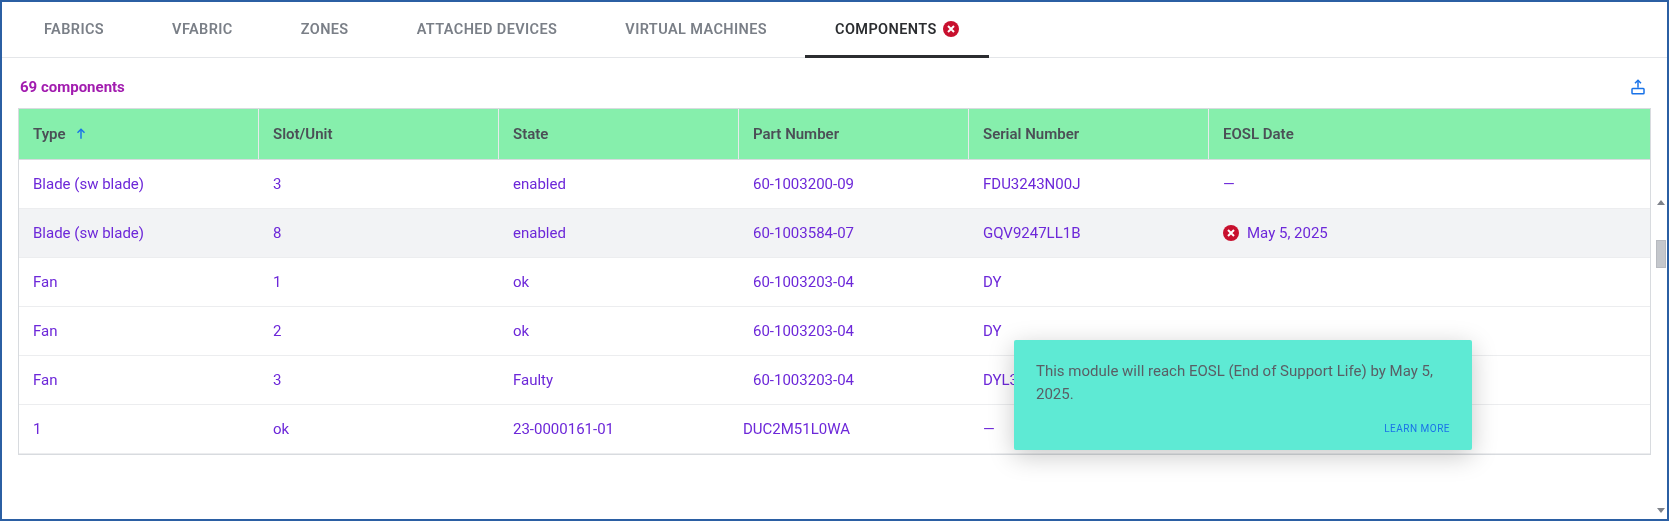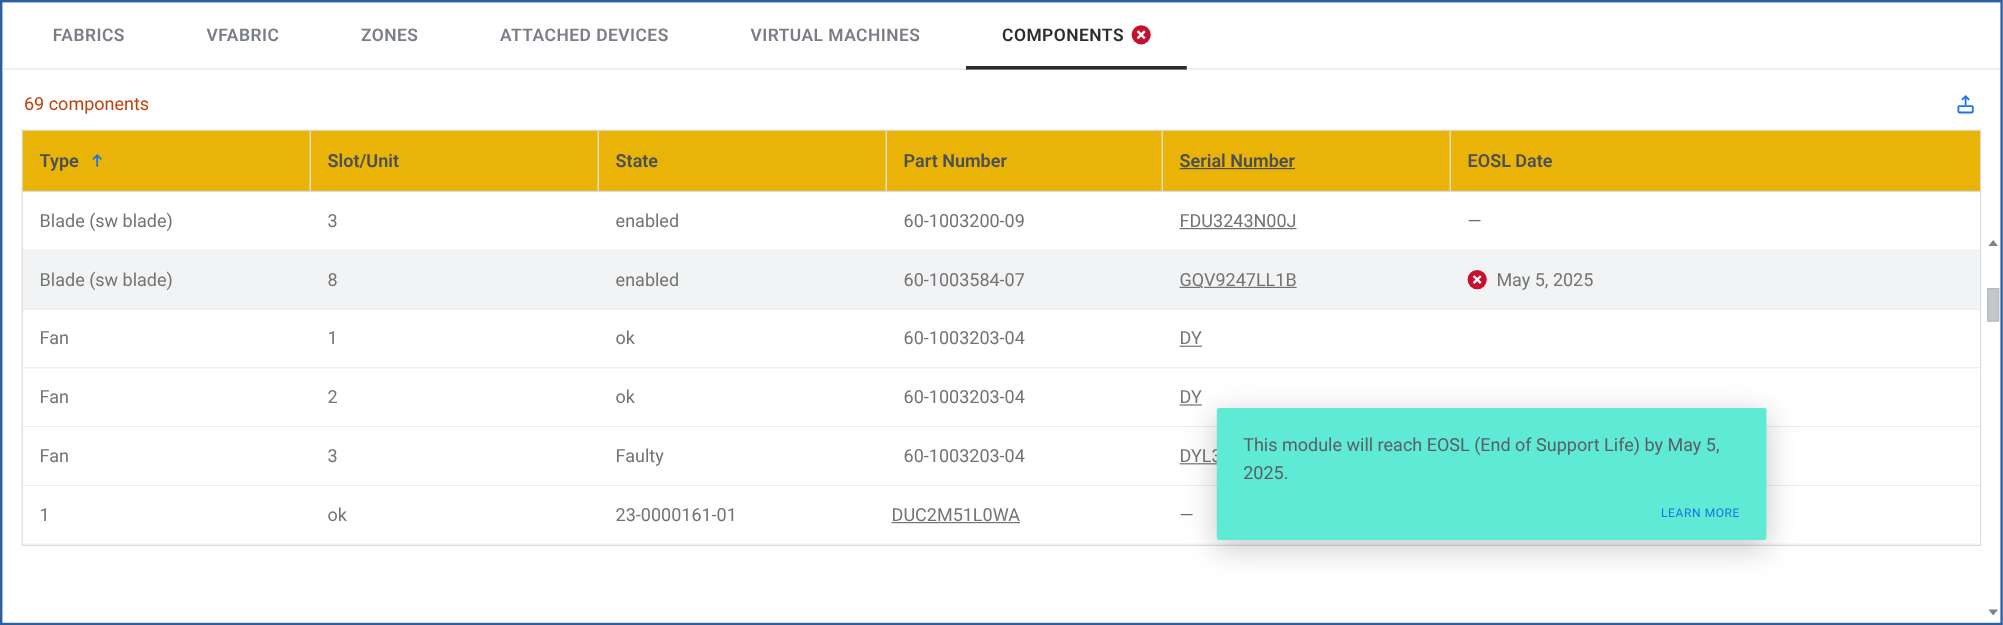--- a/index.html
+++ b/index.html
@@ -49,60 +49,60 @@
       display: inline-flex; align-items: center; justify-content: center;
       color: #fff;
     }
     .error-badge svg { width: 10px; height: 10px; }
     .content { padding: 18px 16px 0 16px; position: relative; }
     .summary-row {
       display: flex; align-items: center; justify-content: space-between;
       margin-bottom: 10px;
       padding: 0 2px;
     }
-    .summary-text { font-size: 15px; color: #c2410c; }
+    .summary-text { font-size: 15px; color: #a21caf; font-weight: bold; }
     .export-btn {
       width: 22px; height: 22px; display: flex; align-items: center; justify-content: center;
       color: #1a73e8; cursor: pointer;
     }
     .export-btn svg { width: 18px; height: 18px; }
     .table-wrap {
       border: 1px solid #d8dbdf;
       position: relative;
     }
     .thead-row {
       display: flex;
-      background: #eab308;
+      background: #86efac;
       border-bottom: 1px solid #d8dbdf;
       font-weight: 600;
       color: #4b4f56;
     }
     .cell {
       padding: 16px 14px;
       font-size: 15px;
       display: flex; align-items: center;
       gap: 8px;
       overflow: hidden;
       white-space: nowrap;
     }
     .thead-row .cell { border-right: 1px solid #e7e9ec; cursor: pointer; }
     .thead-row .cell:last-child { border-right: none; }
     .col-type   { width: 240px; }
     .col-slot   { width: 240px; align-items: flex-end; }
     .col-state  { width: 240px; }
     .col-part   { width: 230px; }
-    .col-serial { width: 240px; text-decoration: underline; }
+    .col-serial { width: 240px; }
     .col-eosl   { flex: 1; }
     .sort-icon { color: #1a73e8; display: inline-flex; }
     .sort-icon svg { width: 14px; height: 14px; }
     .tbody { position: relative; max-height: 360px; overflow: hidden; }
     .row {
       display: flex;
       border-bottom: 1px solid #ecedef;
-      color: #737373;
+      color: #6d28d9;
     }
     .row.hover { background: #f2f3f5; }
     .row .cell { padding: 15px 14px; font-size: 15px; }
     .error-icon-sm {
       width: 16px; height: 16px; border-radius: 50%;
       background: #c8102e;
       display: inline-flex; align-items: center; justify-content: center;
       flex-shrink: 0;
     }
     .error-icon-sm svg { width: 10px; height: 10px; color: #fff; }

